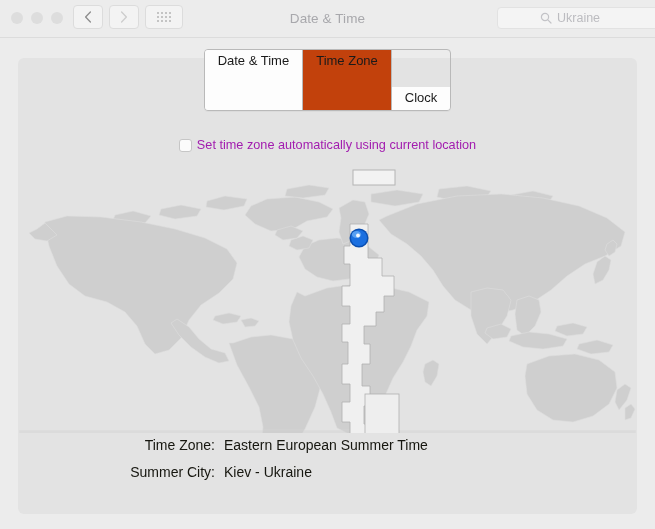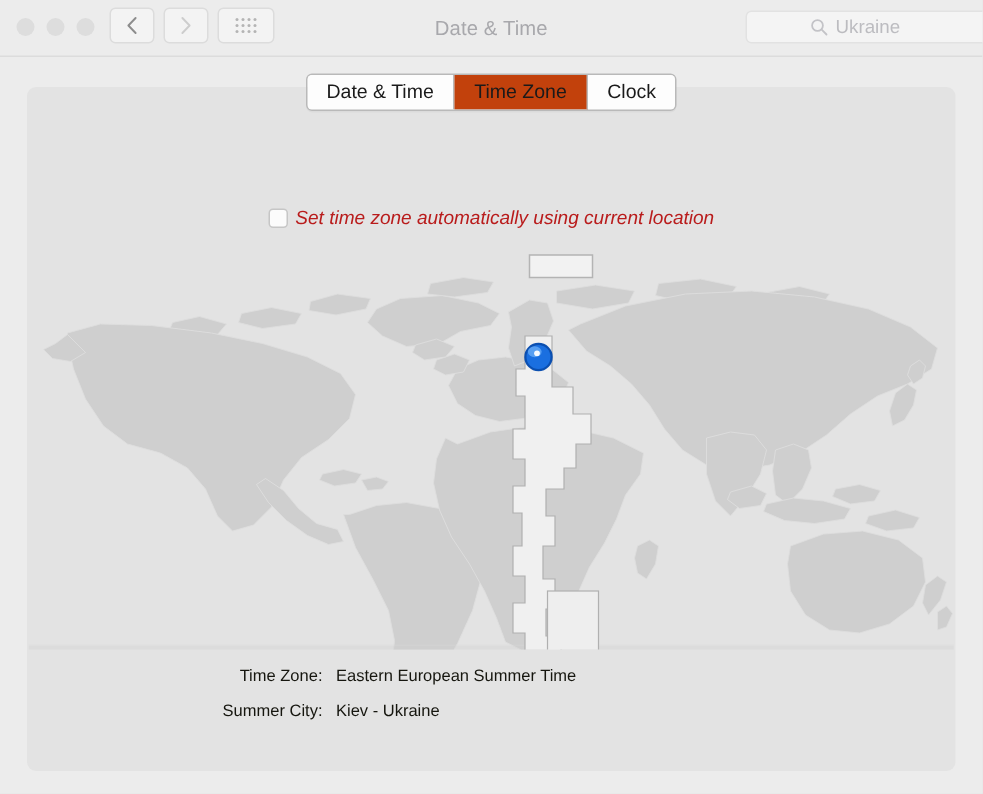--- a/index.html
+++ b/index.html
@@ -94,21 +94,21 @@
   }
   .tab {
     font-size: 13px;
     color: #1a1a1a;
     padding: 3px 13px 4px;
     background: #fdfdfd;
     border-right: 1px solid #b9b9b9;
     line-height: 16px;
     white-space: nowrap;
   }
-  .tab:last-child { border-right: none; }
+  .tab:last-child { border-right: none; margin-top: 37px; }
   .tab.selected { background: #c2410c; }
 
   
   .instructions {
     position: absolute; left: 0; right: 0; top: 36px;
     text-align: center;
     font-size: 12.2px;
     color: #1d1d1d;
     line-height: 17px;
   }
@@ -120,40 +120,39 @@
     display: flex; align-items: center; justify-content: center;
   }
   .cbox {
     width: 13px; height: 13px;
     border: 1px solid #c6c6c6;
     border-radius: 3px;
     background: #fbfbfb;
   }
   .cblabel {
     font-size: 12.7px;
-    color: #b91c1c;
+    color: #a21caf;
     margin-left: 5px;
-    font-style: italic;
   }
 
   
   .maparea {
     position: absolute;
     left: 1px; top: 110px;
     width: 617px; height: 265px;
   }
   .maparea svg { display: block; width: 100%; height: 100%; }
 
   
   .footer {
     position: absolute; left: 0; right: 0; bottom: 23px;
   }
   .frow {
     display: flex; align-items: baseline;
-    font-size: 11px;
+    font-size: 14px;
     color: #16160f;
     margin-bottom: 11px;
   }
   .flabel {
     width: 206px; text-align: right; padding-right: 9px;
     white-space: nowrap;
   }
   .fvalue { white-space: nowrap; }
 </style>
 </head>

